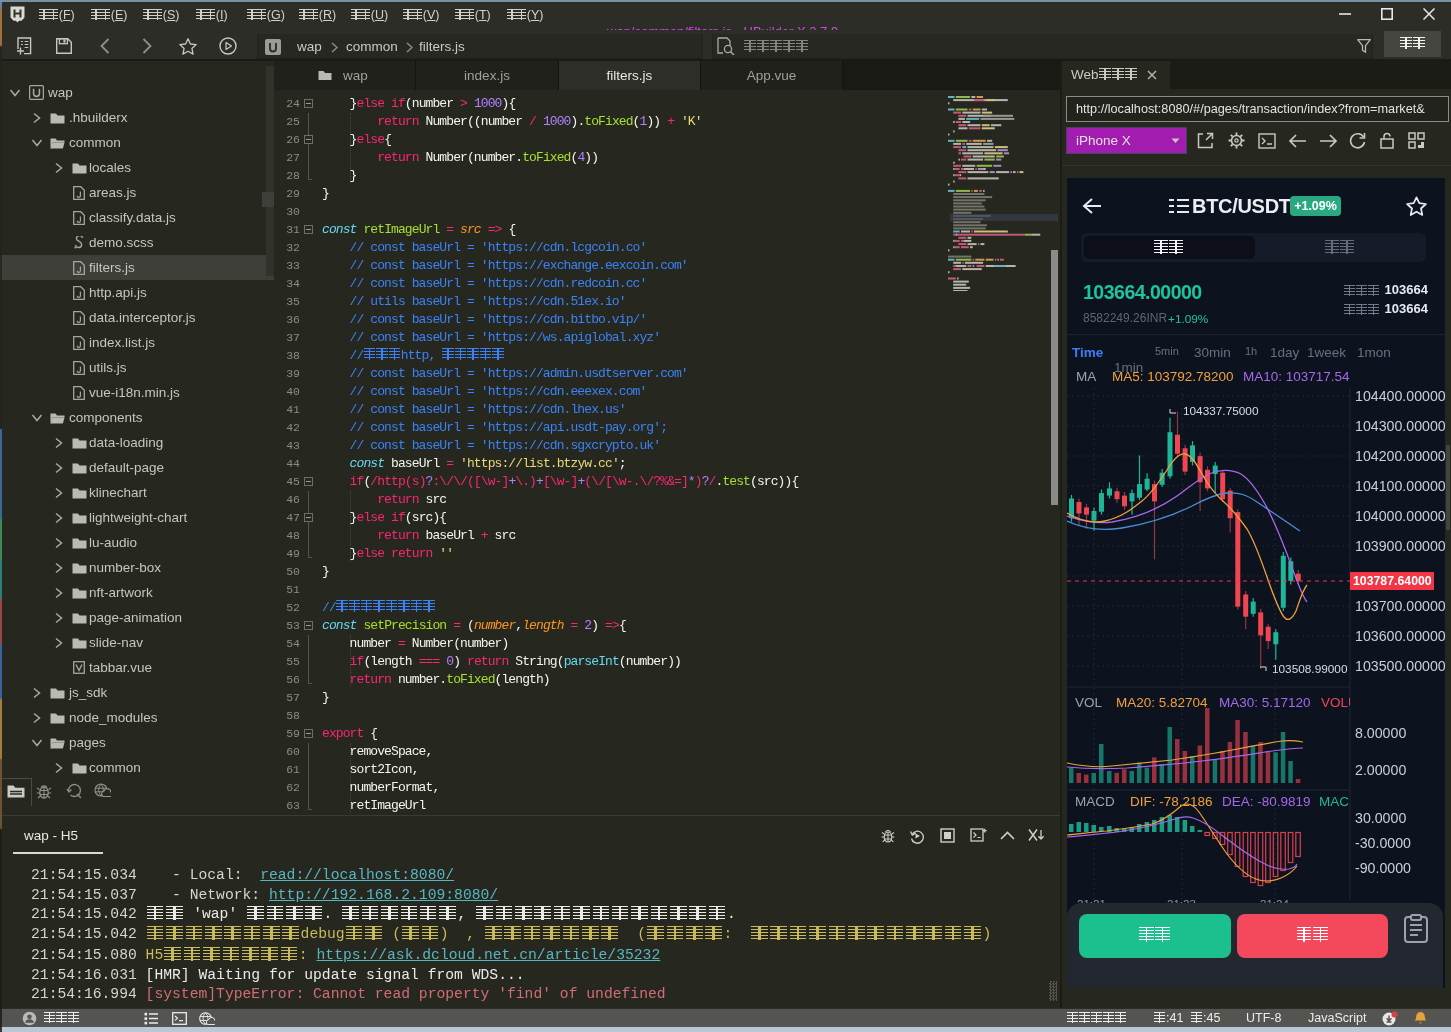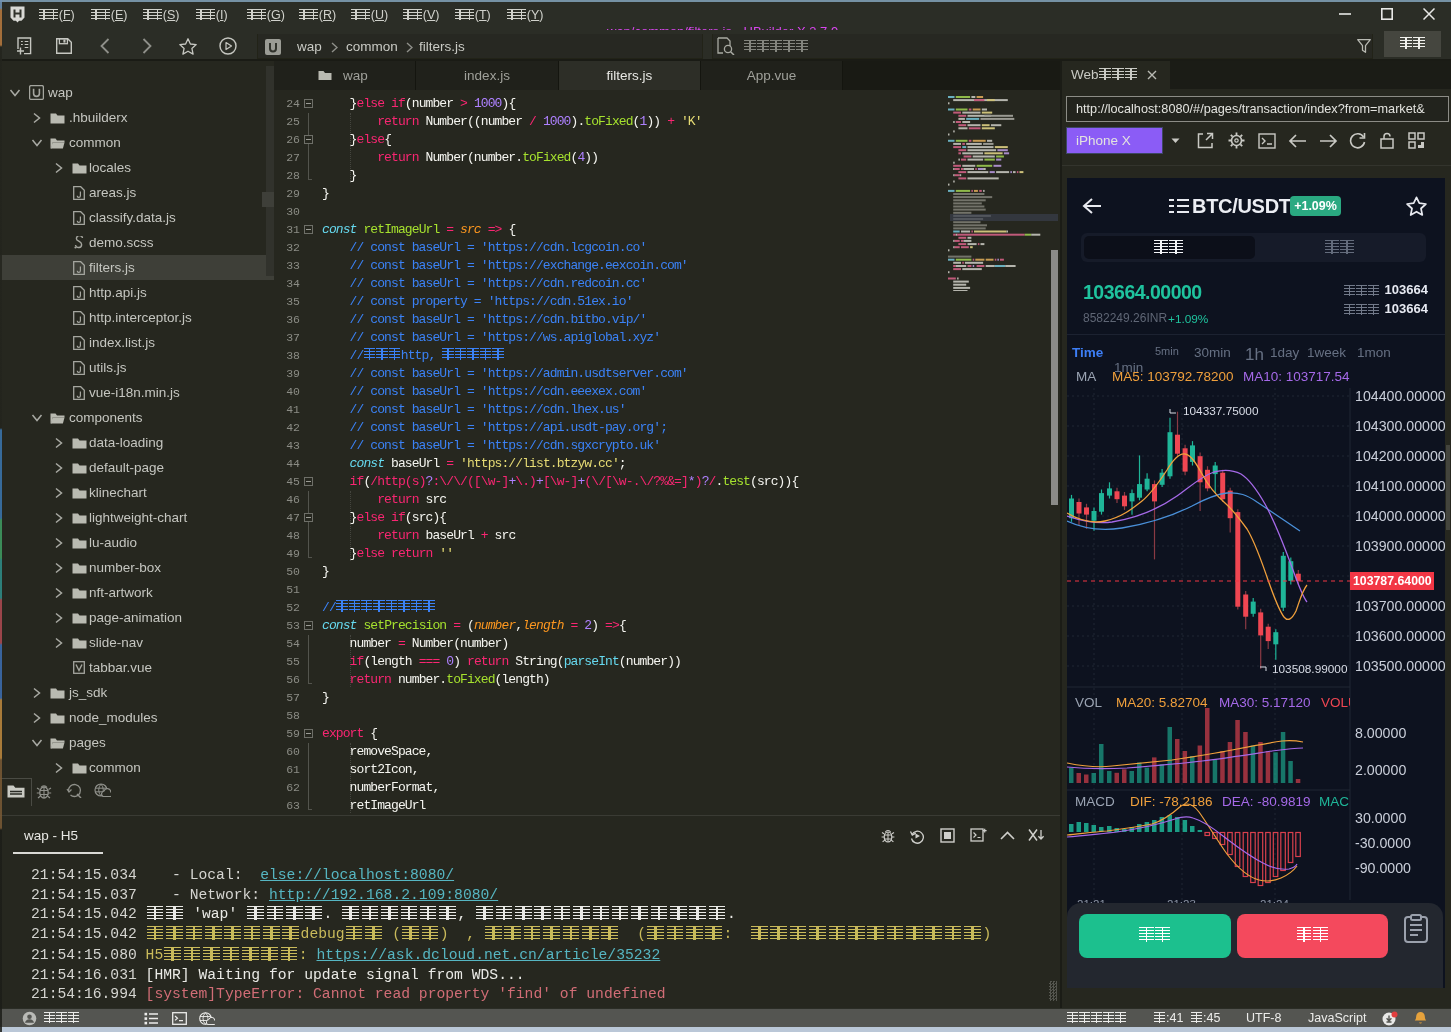--- a/index.html
+++ b/index.html
@@ -31,21 +31,21 @@
 .etab.act{background:#2d2e27;color:#e8e8e4}
 #code{position:absolute;left:48px;top:34px;font-family:"Liberation Mono",monospace;font-size:13px;letter-spacing:-.9px;line-height:18px;white-space:pre;color:#f5f5f0}
 #gutter{position:absolute;left:0;top:34px;width:26px;text-align:right;font-family:"Liberation Mono",monospace;font-size:11.5px;line-height:18px;color:#8b8c85}
 .k{color:#f92672}.c{color:#66d9ef;font-style:italic}.gr{color:#a6e22e}.o{color:#fd971f;font-style:italic}
 .p{color:#ae81ff}.s{color:#e6db74}.m{color:#3b82f6}.ci{color:#66d9ef}
 
 #rpanel{position:absolute;left:1062px;top:61px;width:389px;height:947px;background:#26271f;overflow:hidden}
 #rtabbar{position:absolute;left:0;top:0;width:389px;height:28px;background:#1b1c16}
 #rtab{position:absolute;left:0;top:0;width:108px;height:28px;background:#26271f;color:#c9cac4;font-size:13.5px;line-height:28px}
 #addr{position:absolute;left:4px;top:35px;width:383px;height:26px;border:1px solid #8c8c86;background:#22231d;color:#e3e3df;font-size:12.7px;line-height:25px;white-space:nowrap;overflow:hidden}
-#devsel{position:absolute;left:4px;top:66px;width:97px;height:27px;border:1px solid #3d4663;background:#8b5cf6;color:#e3e3df;font-size:13.5px;line-height:26px}
+#devsel{position:absolute;left:4px;top:66px;width:121px;height:27px;border:1px solid #3d4663;background:#a21caf;color:#e3e3df;font-size:13.5px;line-height:26px}
 #phone{position:absolute;left:5px;top:117px;width:378px;height:810px;background:#0d121f;overflow:hidden}
 
 #console{position:absolute;left:0;top:815px;width:1062px;height:193px;background:#26271f;border-top:1px solid #3a3b34;overflow:hidden}
 .clog{position:absolute;left:31px;font-family:"Liberation Mono",monospace;font-size:14.7px;letter-spacing:0;white-space:pre}
 .lnk{color:#56b6c2;text-decoration:underline}
 .yel{color:#c9ba5b}.red{color:#d16d76}.wht{color:#eaeae6}.ts{color:#d5d5d1}
 
 #statusbar{position:absolute;left:0;top:1009px;width:1451px;height:18px;background:#545551;color:#ececea;font-size:12.5px}
 #taskbar{position:absolute;left:0;top:1027px;width:1451px;height:5px;background:#bac7d7}
 .sbit{position:absolute;top:0;height:18px;line-height:18px}
@@ -200,21 +200,21 @@
           <path d="M0.7 0.7 h7 l3.6 3.6 v9 h-10.6 z" fill="none" stroke="#a5a69f" stroke-width="1.3"></path>
           <path d="M7.4 5.5 v4.2 a1.6 1.6 0 0 1 -3.2 0" fill="none" stroke="#a5a69f" stroke-width="1.2"></path>
         </svg>
         <span class="tlab" style="left:89px">http.api.js</span>
       </div>
       <div class="trow">
         <svg class="abs" style="left:73px;top:6px" width="12" height="14" viewBox="0 0 12 14" xmlns="http://www.w3.org/2000/svg">
           <path d="M0.7 0.7 h7 l3.6 3.6 v9 h-10.6 z" fill="none" stroke="#a5a69f" stroke-width="1.3"></path>
           <path d="M7.4 5.5 v4.2 a1.6 1.6 0 0 1 -3.2 0" fill="none" stroke="#a5a69f" stroke-width="1.2"></path>
         </svg>
-        <span class="tlab" style="left:89px">http.interceptor.js</span>
+        <span class="tlab" style="left:89px">data.interceptor.js</span>
       </div>
       <div class="trow">
         <svg class="abs" style="left:73px;top:6px" width="12" height="14" viewBox="0 0 12 14" xmlns="http://www.w3.org/2000/svg">
           <path d="M0.7 0.7 h7 l3.6 3.6 v9 h-10.6 z" fill="none" stroke="#a5a69f" stroke-width="1.3"></path>
           <path d="M7.4 5.5 v4.2 a1.6 1.6 0 0 1 -3.2 0" fill="none" stroke="#a5a69f" stroke-width="1.2"></path>
         </svg>
         <span class="tlab" style="left:89px">index.list.js</span>
       </div>
       <div class="trow">
         <svg class="abs" style="left:73px;top:6px" width="12" height="14" viewBox="0 0 12 14" xmlns="http://www.w3.org/2000/svg">
@@ -468,21 +468,21 @@
         <span class="k">return</span> Number((number <span class="k">/</span> <span class="p">1000</span>).<span class="gr">toFixed</span>(<span class="p">1</span>)) <span class="k">+</span> <span class="s">'K'</span>
     }<span class="k">else</span>{
         <span class="k">return</span> Number(number.<span class="gr">toFixed</span>(<span class="p">4</span>))
     }
 }
 
 <span class="c">const</span> <span class="gr">retImageUrl</span> <span class="k">=</span> <span class="o">src</span> <span class="k">=&gt;</span> {
     <span class="m">// const baseUrl = 'https://cdn.lcgcoin.co'</span>
     <span class="m">// const baseUrl = 'https://exchange.eexcoin.com'</span>
     <span class="m">// const baseUrl = 'https://cdn.redcoin.cc'</span>
-    <span class="m">// const property = 'https://cdn.51ex.io'</span>
+    <span class="m">// utils baseUrl = 'https://cdn.51ex.io'</span>
     <span class="m">// const baseUrl = 'https://cdn.bitbo.vip/'</span>
     <span class="m">// const baseUrl = 'https://ws.apiglobal.xyz'</span>
     <span class="m">//<i class="g"></i><i class="g"></i><i class="g"></i>http, <i class="g"></i><i class="g"></i><i class="g"></i><i class="g"></i><i class="g"></i></span>
     <span class="m">// const baseUrl = 'https://admin.usdtserver.com'</span>
     <span class="m">// const baseUrl = 'https://cdn.eeexex.com'</span>
     <span class="m">// const baseUrl = 'https://cdn.lhex.us'</span>
     <span class="m">// const baseUrl = 'https://api.usdt-pay.org';</span>
     <span class="m">// const baseUrl = 'https://cdn.sgxcrypto.uk'</span>
     <span class="c">const</span> baseUrl <span class="k">=</span> <span class="s">'https://list.btzyw.cc'</span>;
     <span class="k">if</span>(<span class="k">/http(s)</span><span class="p">?</span><span class="k">:\/\/([\w-]</span><span class="p">+</span><span class="k">\.)</span><span class="p">+</span><span class="k">[\w-]</span><span class="p">+</span><span class="k">(\/[\w-.\/?%&amp;=]</span><span class="p">*</span><span class="k">)</span><span class="p">?</span><span class="k">/</span>.<span class="gr">test</span>(src)){
@@ -736,21 +736,21 @@
       <div class="abs" style="left:305px;top:104px;width:56px;text-align:right;color:#e7eaf2;font-size:13px;font-weight:bold">103664</div>
       <div class="abs" style="left:277px;top:125px;color:#727a8a;font-size:12.5px"><i class="g"></i><i class="g"></i><i class="g"></i></div>
       <div class="abs" style="left:305px;top:123px;width:56px;text-align:right;color:#e7eaf2;font-size:13px;font-weight:bold">103664</div>
       <div class="abs" style="left:16px;top:133px;color:#5f6675;font-size:12px">8582249.26INR</div>
       <div class="abs" style="left:101px;top:134px;color:#1fc39e;font-size:11.8px">+1.09%</div>
       <div class="abs" style="left:0;top:156px;width:378px;height:1px;background:#1c2231"></div>
       <div class="abs" style="left:5px;top:167px;color:#3d7ef6;font-size:13.5px;font-weight:bold">Time</div>
       <div class="abs" style="left:47px;top:182px;color:#667083;font-size:13.5px;font-weight:normal">1min</div>
       <div class="abs" style="left:88px;top:167px;color:#667083;font-size:11px;font-weight:normal">5min</div>
       <div class="abs" style="left:127px;top:167px;color:#667083;font-size:13.5px;font-weight:normal">30min</div>
-      <div class="abs" style="left:178px;top:167px;color:#667083;font-size:17px;font-weight:normal">1h</div>
+      <div class="abs" style="left:178px;top:167px;color:#667083;font-size:11px;font-weight:normal">1h</div>
       <div class="abs" style="left:203px;top:167px;color:#667083;font-size:13.5px;font-weight:normal">1day</div>
       <div class="abs" style="left:240px;top:167px;color:#667083;font-size:13.5px;font-weight:normal">1week</div>
       <div class="abs" style="left:290px;top:167px;color:#667083;font-size:13.5px;font-weight:normal">1mon</div>
       <div class="abs" style="left:9px;top:191px;color:#9aa3b2;font-size:13.5px">MA</div>
       <div class="abs" style="left:45px;top:191px;color:#f0a03c;font-size:13.5px">MA5: 103792.78200</div>
       <div class="abs" style="left:176px;top:191px;width:107px;overflow:hidden;color:#a569e8;font-size:13.5px;white-space:nowrap">MA10: 103717.543</div>
       <svg class="abs" style="left:0px;top:210px" width="383" height="517" viewBox="0 0 383 517" xmlns="http://www.w3.org/2000/svg">
         <path d="M0 8 H283" stroke="#212735" stroke-width="1" stroke-dasharray="2 3"></path>
         <path d="M0 38 H283" stroke="#212735" stroke-width="1" stroke-dasharray="2 3"></path>
         <path d="M0 68 H283" stroke="#212735" stroke-width="1" stroke-dasharray="2 3"></path>
@@ -972,21 +972,21 @@
       <path d="M3.5 5.5 L6 8 L3.5 10.5 M7.5 10.5 h3" stroke="#cfcfcb" stroke-width="1.2" fill="none"></path>
       <path d="M12.8 3.6 h3.8 M14.7 1.7 v3.8" stroke="#cfcfcb" stroke-width="1.2"></path>
     </svg>
     <svg class="abs" style="left:1000px;top:831px;position:fixed" width="15" height="9" viewBox="0 0 15 9" xmlns="http://www.w3.org/2000/svg">
       <path d="M1 8 L7.5 1.5 L14 8" fill="none" stroke="#cfcfcb" stroke-width="1.6"></path>
     </svg>
     <svg class="abs" style="left:1028px;top:828px;position:fixed" width="17" height="14" viewBox="0 0 17 14" xmlns="http://www.w3.org/2000/svg">
       <path d="M1 1.5 L9 12.5 M9 1.5 L1 12.5" stroke="#cfcfcb" stroke-width="1.5"></path>
       <path d="M13 2 v9 m-2.6 -2.8 l2.6 2.8 l2.6 -2.8" stroke="#cfcfcb" stroke-width="1.3" fill="none"></path>
     </svg>
-    <div class="clog" style="top:51px"><span class="ts">21:54:15.034    - Local:  </span><span class="lnk">else://localhost:8080/</span></div>
+    <div class="clog" style="top:51px"><span class="ts">21:54:15.034    - Local:  </span><span class="lnk">read://localhost:8080/</span></div>
     <div class="clog" style="top:71px"><span class="ts">21:54:15.037    - Network: </span><span class="lnk">http://192.168.2.109:8080/</span></div>
     <div class="clog" style="top:90px"><span class="ts">21:54:15.042 </span><span class="wht"><i class="g"></i><i class="g"></i> 'wap' <i class="g"></i><i class="g"></i><i class="g"></i><i class="g"></i>. <i class="g"></i><i class="g"></i><i class="g"></i><i class="g"></i><i class="g"></i><i class="g"></i>, <i class="g"></i><i class="g"></i><i class="g"></i><i class="g"></i><i class="g"></i><i class="g"></i><i class="g"></i><i class="g"></i><i class="g"></i><i class="g"></i><i class="g"></i><i class="g"></i><i class="g"></i>.</span></div>
     <div class="clog" style="top:110px"><span class="ts">21:54:15.042 </span><span class="yel"><i class="g"></i><i class="g"></i><i class="g"></i><i class="g"></i><i class="g"></i><i class="g"></i><i class="g"></i><i class="g"></i>debug<i class="g"></i><i class="g"></i> (<i class="g"></i><i class="g"></i>)  , <i class="g"></i><i class="g"></i><i class="g"></i><i class="g"></i><i class="g"></i><i class="g"></i><i class="g"></i>  (<i class="g"></i><i class="g"></i><i class="g"></i><i class="g"></i>:  <i class="g"></i><i class="g"></i><i class="g"></i><i class="g"></i><i class="g"></i><i class="g"></i><i class="g"></i><i class="g"></i><i class="g"></i><i class="g"></i><i class="g"></i><i class="g"></i>)</span></div>
     <div class="clog" style="top:131px"><span class="ts">21:54:15.080 </span><span class="yel">H5<i class="g"></i><i class="g"></i><i class="g"></i><i class="g"></i><i class="g"></i><i class="g"></i><i class="g"></i>: </span><span class="lnk">https://ask.dcloud.net.cn/article/35232</span></div>
     <div class="clog" style="top:151px"><span class="ts">21:54:16.031 </span><span class="wht">[HMR] Waiting for update signal from WDS...</span></div>
     <div class="clog" style="top:170px"><span class="ts">21:54:16.994 </span><span class="red">[system]TypeError: Cannot read property 'find' of undefined</span></div>
     <div class="abs" style="left:1049px;top:165px;width:8px;height:20px;background:repeating-conic-gradient(#55564f 0 25%,transparent 0 50%);background-size:3px 3px"></div>
   </div>
 <div id="statusbar">
     <svg class="abs" style="left:22px;top:1011px;position:fixed" width="15" height="15" viewBox="0 0 15 15" xmlns="http://www.w3.org/2000/svg">

